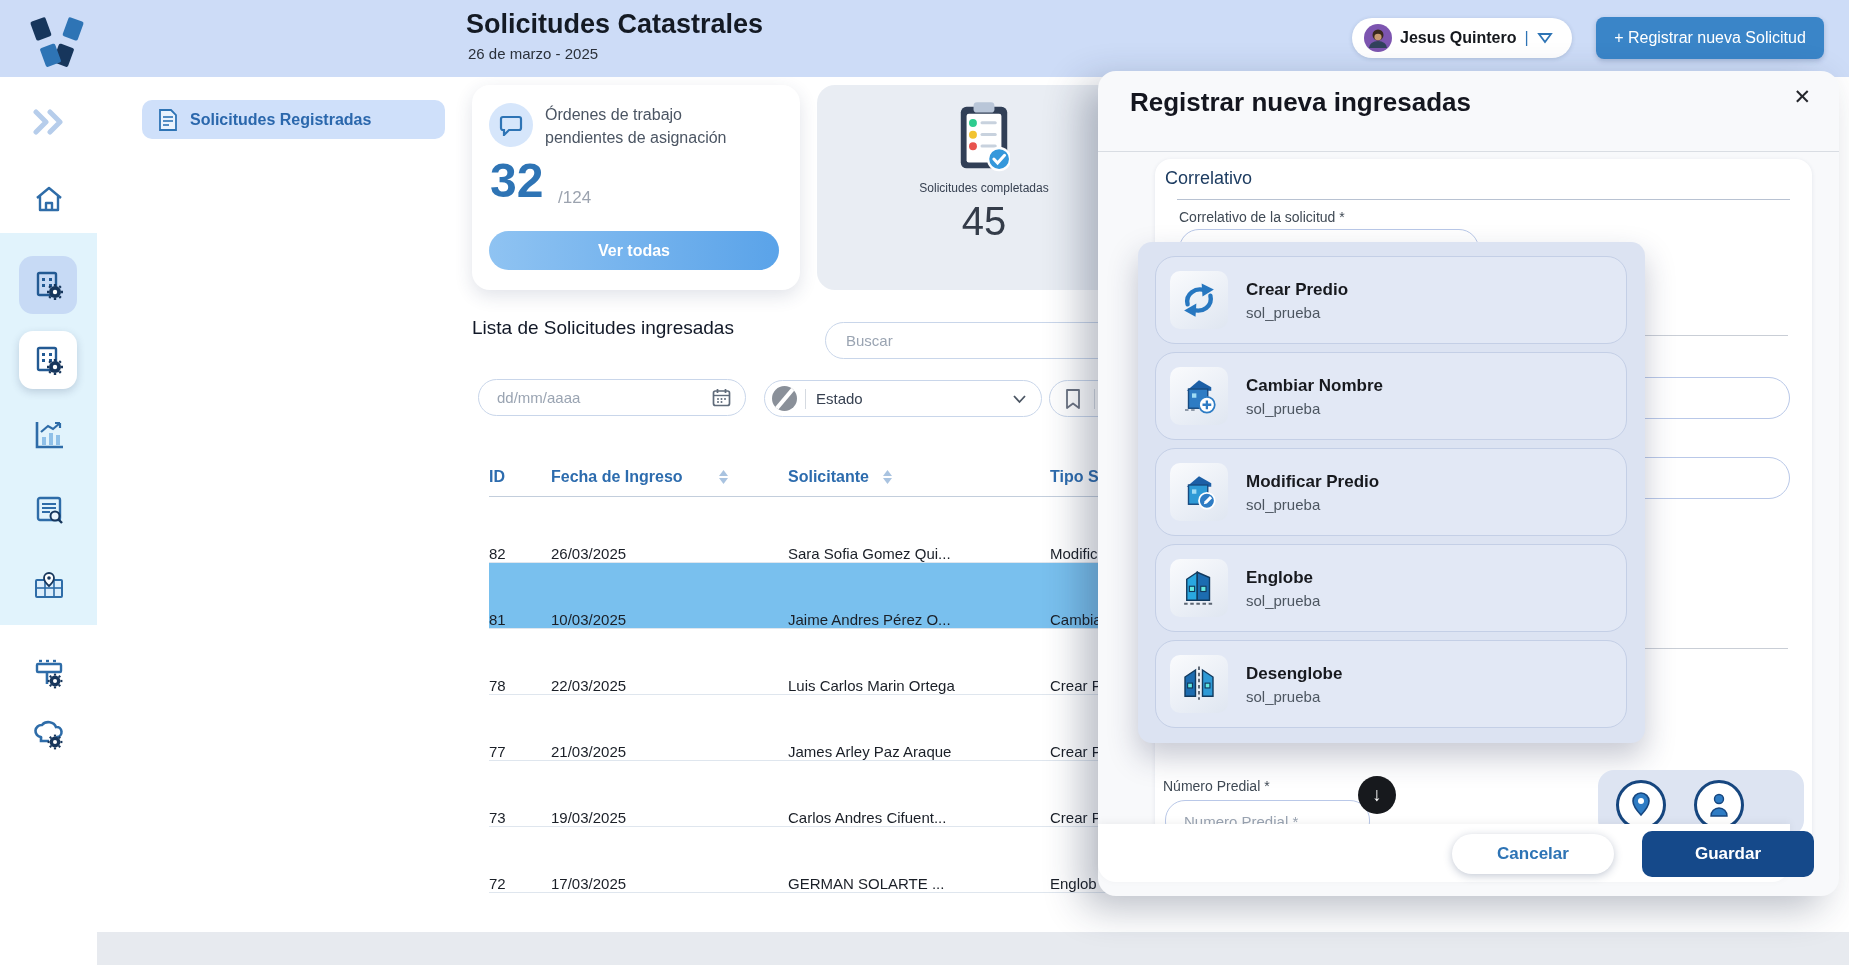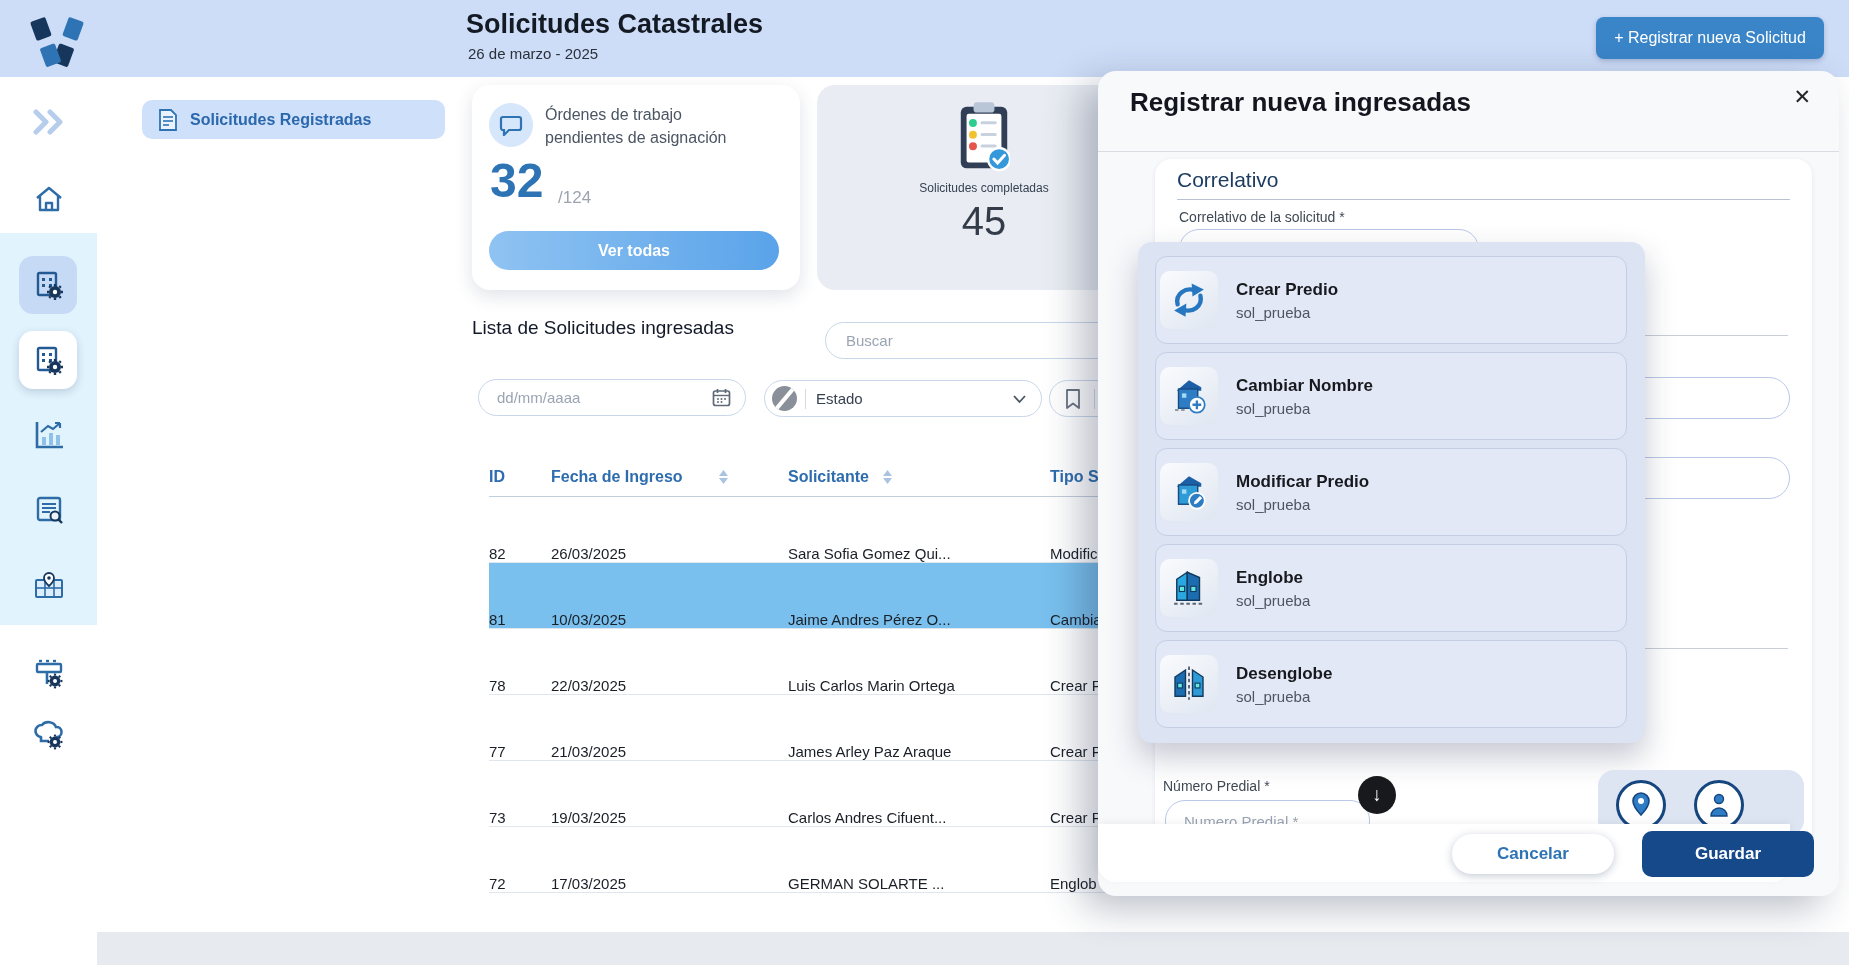--- a/index.html
+++ b/index.html
@@ -78,31 +78,31 @@
   .sort { display:inline-flex; flex-direction:column; gap:2px; cursor:pointer; }
 
   
   .drawer { position:absolute; left:1098px; top:71px; width:741px; height:825px; background:#f8f9fb; border-radius:18px;
             box-shadow:-16px 12px 38px rgba(25,39,70,.30); z-index:10; }
   .d-head { position:absolute; left:0; top:0; width:741px; height:81px; border-bottom:1px solid #d9dde3; }
   .d-title { position:absolute; left:32px; top:16px; font-size:26px; font-weight:700; color:#14161f; }
   .d-close { position:absolute; right:28px; top:14px; font-size:21px; color:#24262b; background:none; border:none; cursor:pointer; }
   .d-card { position:absolute; left:57px; top:88px; width:657px; height:690px; background:#fff; border-radius:16px;
             box-shadow:0 1px 4px rgba(40,60,100,.10); z-index:1; }
-  .sectitle { position:absolute; left:22px; top:9px; font-size:21px; color:#1d3c61; }
+  .sectitle { position:absolute; left:10px; top:9px; font-size:18px; color:#1d3c61; }
   .secline { position:absolute; left:22px; top:40px; width:613px; height:1px; background:#b8c2d2; }
   .corrlabel { position:absolute; left:24px; top:50px; font-size:14px; color:#3f4954; }
   .corrinput { position:absolute; left:24px; top:70px; width:300px; height:40px; border:1px solid #b9c8e8; border-radius:20px; background:#fff; outline:none; padding:0 16px; font-size:15px; }
   .fragpill { position:absolute; width:230px; height:42px; border:1px solid #b9c8e8; border-radius:21px; background:#fff; }
   .fragline { position:absolute; width:143px; height:1px; background:#c9ced6; }
 
   .panel { position:absolute; left:40px; top:171px; width:507px; height:501px; background:var(--dropdown_bg,#dce3f2);
            border-radius:14px; box-shadow:0 14px 30px rgba(30,40,80,.25); z-index:5; padding:14px 17px; }
-  .opt { width:472px; height:88px; background:#e2e8f5; border:1px solid #c4cfe6; border-radius:12px; display:flex; align-items:center;
-         gap:18px; padding-left:4px; margin-bottom:8px; cursor:pointer; }
+  .opt { width:472px; height:88px; background:#e2e8f5; border:1px solid #c4cfe6; border-radius:20px; display:flex; align-items:center;
+         gap:18px; padding-left:14px; margin-bottom:8px; cursor:pointer; }
   .opt:last-child { margin-bottom:0; }
   .otile { width:58px; height:58px; border-radius:10px; background:linear-gradient(145deg,#fafbfd,#dfe6f1); display:flex; align-items:center; justify-content:center; flex:none; }
   .olab { font-size:17px; font-weight:700; color:#17191e; }
   .osub { font-size:15px; color:#4d5661; margin-top:4px; }
 
   .nplabel { position:absolute; left:65px; top:707px; font-size:14px; color:#3f4954; z-index:6; }
   .npinput { position:absolute; left:67px; top:729px; width:205px; height:42px; border:1px solid #b9c8e8; border-radius:20px;
              outline:none; padding:0 18px; font-size:15px; z-index:6; background:#fff; }
   .dncirc { position:absolute; left:260px; top:705px; width:38px; height:38px; border-radius:50%; background:#17191d; color:#fff;
             font-size:19px; display:flex; align-items:center; justify-content:center; z-index:7; cursor:pointer; }
@@ -126,20 +126,33 @@
       <g transform="translate(29,29)">
         <rect x="4" y="-24" width="16" height="20" rx="2" fill="#2e74b5" transform="rotate(20)"></rect>
         <rect x="4" y="4" width="16" height="20" rx="2" fill="#17365c" transform="rotate(20)"></rect>
         <rect x="-20" y="-24" width="16" height="20" rx="2" fill="#17365c" transform="rotate(-20)"></rect>
         <rect x="-20" y="4" width="16" height="20" rx="2" fill="#2e74b5" transform="rotate(-20)"></rect>
       </g>
     </svg>
     <div class="h-title">Solicitudes Catastrales</div>
     <div class="h-sub">26 de marzo - 2025</div>
 
+    <div class="upill">
+      <svg width="28" height="28" viewBox="0 0 28 28">
+        <circle cx="14" cy="14" r="14" fill="#7d55b0"></circle>
+        <circle cx="14" cy="11" r="5.5" fill="#3a2a1e"></circle>
+        <ellipse cx="14" cy="13" rx="3.6" ry="3.2" fill="#c89b72"></ellipse>
+        <path d="M5 24 a9 7 0 0 1 18 0 z" fill="#31425c"></path>
+      </svg>
+      <span class="uname">Jesus Quintero</span>
+      <span class="upipe">|</span>
+      <svg width="16" height="12" viewBox="0 0 16 12">
+        <path d="M2 2 L8 10 L14 2 Z" fill="none" stroke="#2e74b5" stroke-width="1.8"></path>
+      </svg>
+    </div>
 
     <button class="rbtn">+ Registrar nueva Solicitud</button>
   </header>
 
   <aside class="sbar">
     <div class="scyan"></div>
 
     <div class="sic" style="top:32px">
       <svg width="34" height="26" viewBox="0 0 34 26">
         <path d="M4 3 L14 13 L4 23" fill="none" stroke="#b6cdeb" stroke-width="5" stroke-linecap="round" stroke-linejoin="round"></path>

